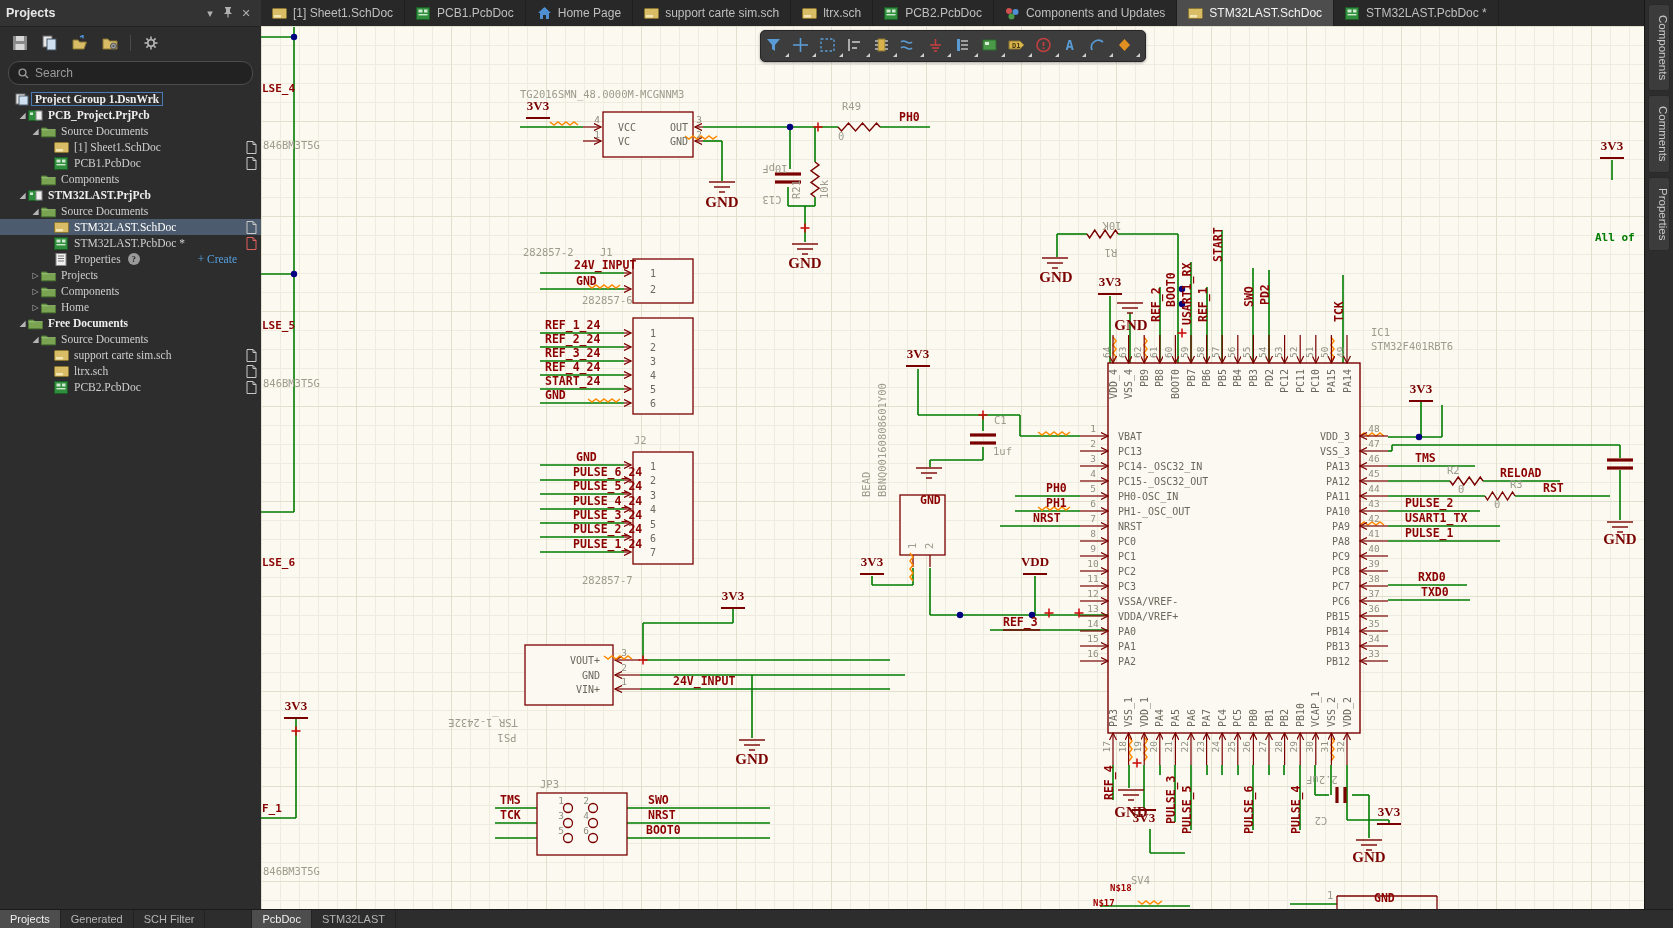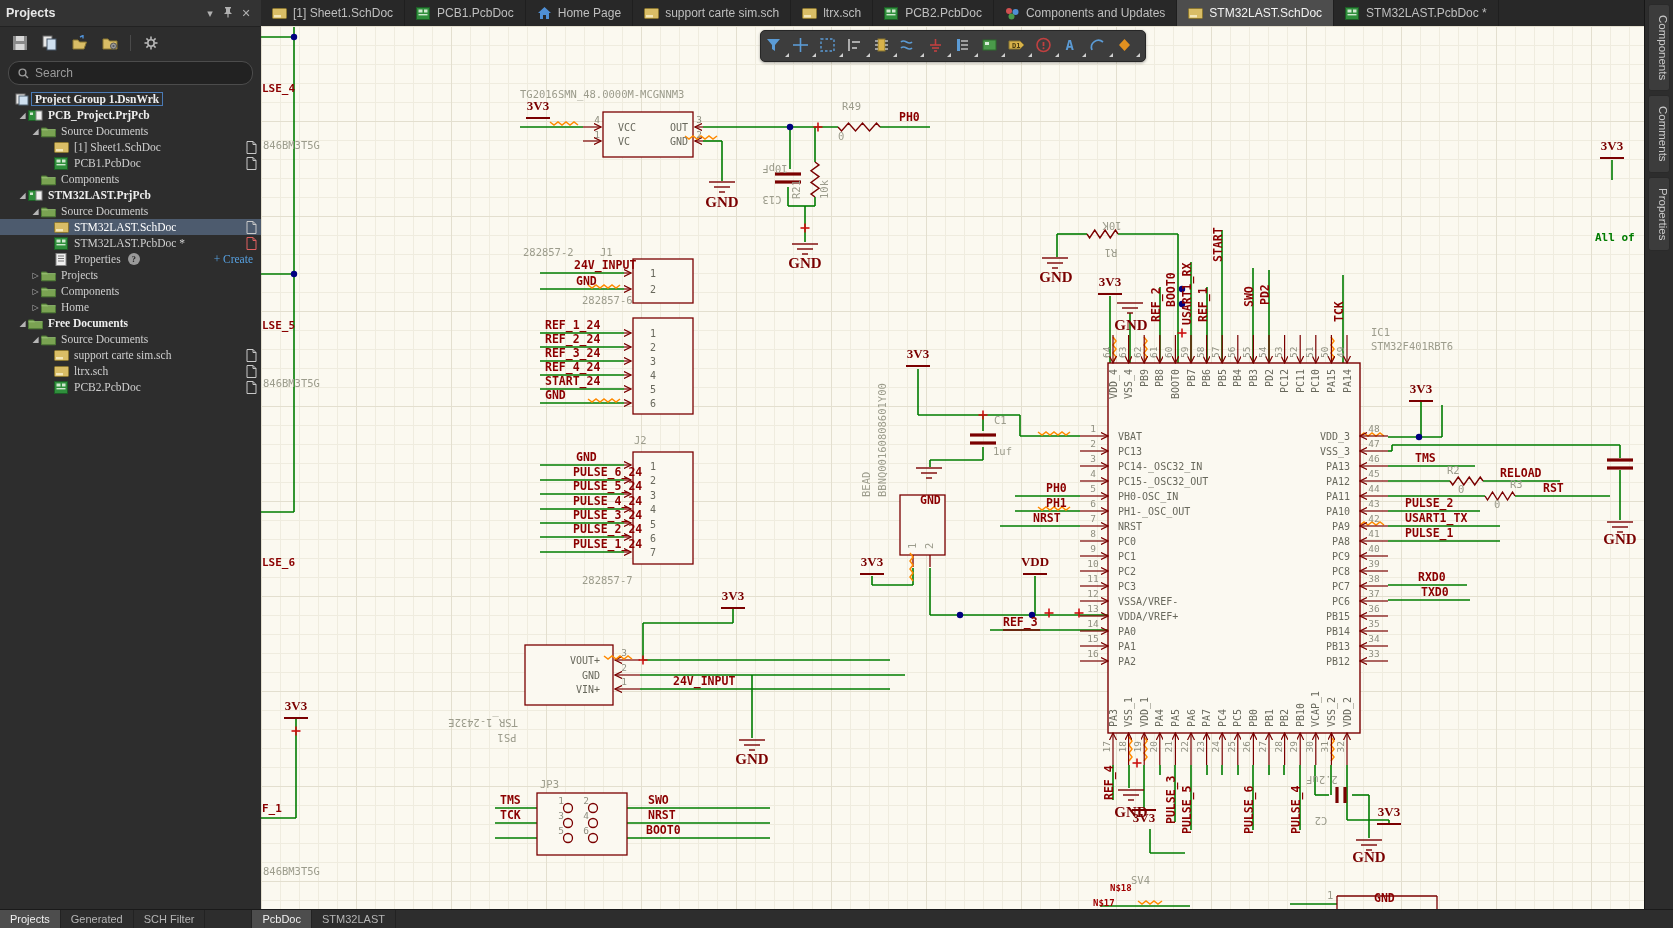--- a/index.html
+++ b/index.html
@@ -28,21 +28,21 @@
   .trow{height:16px;display:flex;align-items:center;white-space:nowrap;cursor:default;font-family:Liberation Serif, serif;}
   .trow .exp{width:11px;text-align:center;color:#b5b5b5;font-size:8px;flex:none;}
   .trow .nico{width:17px;height:14px;flex:none;display:flex;align-items:center;}
   .trow .lbl{padding:0 3px;color:#cfcfcf;}
   .trow.bold .lbl{color:#eee;font-weight:bold;}
   .trow.outlined .lbl{outline:1px solid #4a7ab5;}
   .trow.selected{background:#4d5b6e;}
   .trow.selected .lbl{color:#fff;}
   .trow .grow{flex:1;}
   .trow .status{width:22px;flex:none;display:flex;justify-content:center;}
-  .create-link{color:#56a0e0;padding-right:8px;}
+  .create-link{color:#56a0e0;padding-right:24px;}
   .helpq{width:12px;height:12px;border-radius:50%;background:#9a9a9a;color:#2d2d2d;font-size:9px;font-weight:bold;
          display:inline-flex;align-items:center;justify-content:center;margin-left:4px;}
   
   #sch{position:absolute;left:261px;top:26px;width:1384px;height:884px;background:#fbf9f0;
     background-image:
       repeating-linear-gradient(to right,#e3dfcf 0 1px,transparent 1px 95px),
       repeating-linear-gradient(to bottom,#e3dfcf 0 1px,transparent 1px 95px),
       repeating-linear-gradient(to right,#efecdf 0 1px,transparent 1px 19px),
       repeating-linear-gradient(to bottom,#efecdf 0 1px,transparent 1px 19px);}
   #schsvg{position:absolute;left:0;top:0;}

